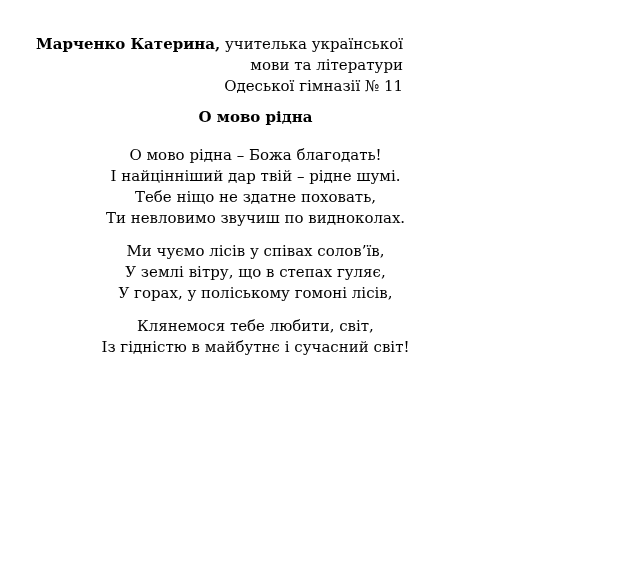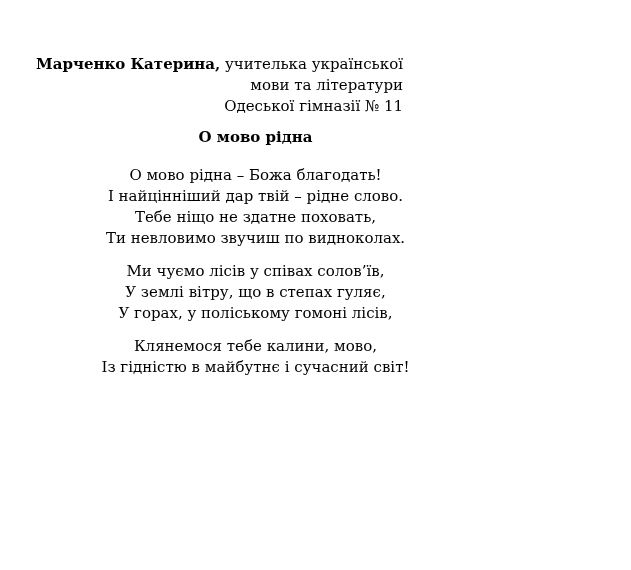--- a/index.html
+++ b/index.html
@@ -12,21 +12,21 @@
     height: 570px;
     overflow: hidden;
     font-family: "DejaVu Serif", serif;
     color: #000000;
     font-size: 15px;
   }
   .page {
     width: 501px;
     height: 570px;
     box-sizing: border-box;
-    padding-top: 54px;
+    padding-top: 34px;
     background: #ffffff;
   }
   .byline {
     text-align: right;
     padding-right: 98px;
     line-height: 21px;
     margin: 0 0 10px 0;
   }
   .byline .author {
     font-weight: bold;
@@ -55,31 +55,31 @@
   <div class="byline">
     <div class="byline-line"><span class="author">Марченко Катерина,</span> <span>учителька української мови та літератури</span></div>
     <div class="byline-line"><span>Одеської гімназії № 11</span></div>
   </div>
 
   <div class="poem">
     <p class="poem-title">О мово рідна</p>
 
     <div class="stanza">
       <div class="poem-line">О мово рідна – Божа благодать!</div>
-      <div class="poem-line">І найцінніший дар твій – рідне слово.</div>
+      <div class="poem-line">І найцінніший дар твій – рідне шумі.</div>
       <div class="poem-line">Тебе ніщо не здатне поховать,</div>
       <div class="poem-line">Ти невловимо звучиш по видноколах.</div>
     </div>
 
     <div class="stanza">
       <div class="poem-line">Ми чуємо лісів у співах солов’їв,</div>
       <div class="poem-line">У землі вітру, що в степах гуляє,</div>
       <div class="poem-line">У горах, у поліському гомоні лісів,</div>
     </div>
 
 
     <div class="stanza">
-      <div class="poem-line">Клянемося тебе калини, мово,</div>
+      <div class="poem-line">Клянемося тебе любити, світ,</div>
       <div class="poem-line">Із гідністю в майбутнє і сучасний світ!</div>
     </div>
   </div>
 
 </div>
 
 </body></html>

